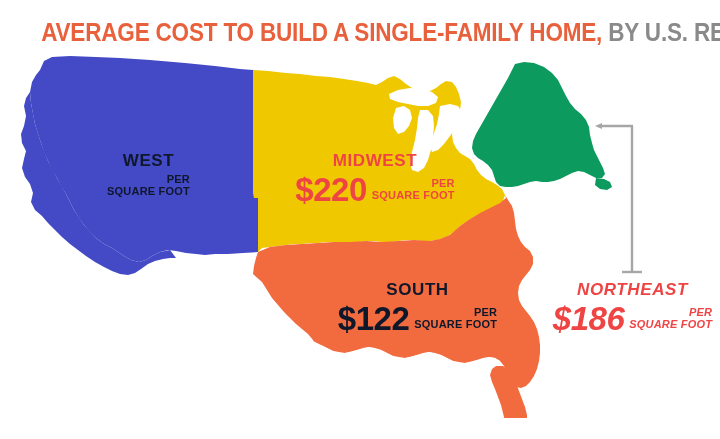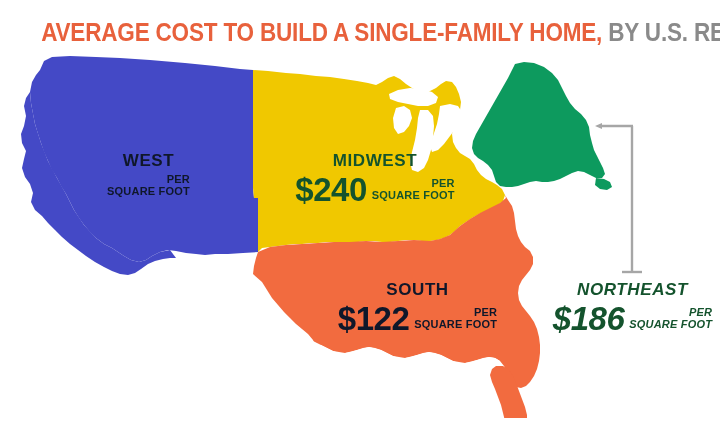--- a/index.html
+++ b/index.html
@@ -88,21 +88,21 @@
     font-family: "Liberation Sans Narrow", "Liberation Sans", sans-serif;
     font-weight: bold;
     font-size: 11px;
     line-height: 1.08;
     text-align: right;
     letter-spacing: 0.2px;
   }
   .region-unit span { display: block; }
 
   .light  { color: #0f172a; }
-  .dark   { color: #14532d; }
+  .dark   { color: #ef4444; }
 
   #label-west      { left: 36px;  top: 152px; width: 225px; }
   #label-midwest   { left: 270px; top: 152px; width: 210px; }
   #label-south     { left: 315px; top: 281px; width: 205px; }
   #label-northeast { left: 545px; top: 281px; width: 175px; font-style: italic; }
 
   
   #leader {
     position: absolute;
     left: 592px;
@@ -215,21 +215,21 @@
       <span class="region-unit light">
         <span>PER</span>
         <span>SQUARE FOOT</span>
       </span>
     </span>
   </div>
 
   <div class="region-label" id="label-midwest">
     <span class="region-name dark">MIDWEST</span>
     <span class="region-value-row">
-      <span class="region-price dark">$240</span>
+      <span class="region-price dark">$220</span>
       <span class="region-unit dark">
         <span>PER</span>
         <span>SQUARE FOOT</span>
       </span>
     </span>
   </div>
 
   <div class="region-label" id="label-south">
     <span class="region-name light">SOUTH</span>
     <span class="region-value-row">

